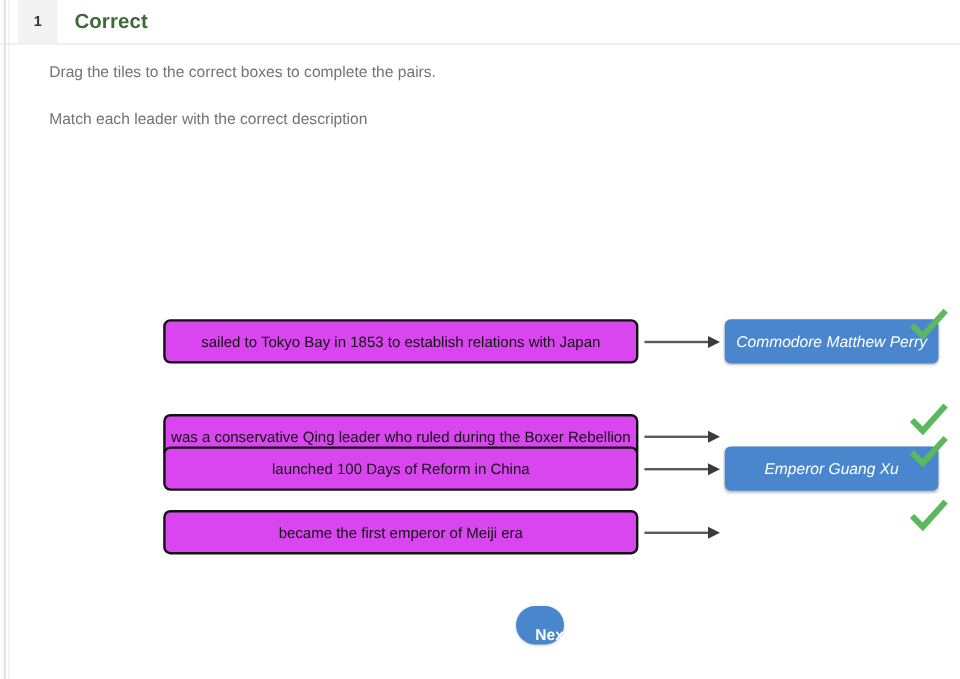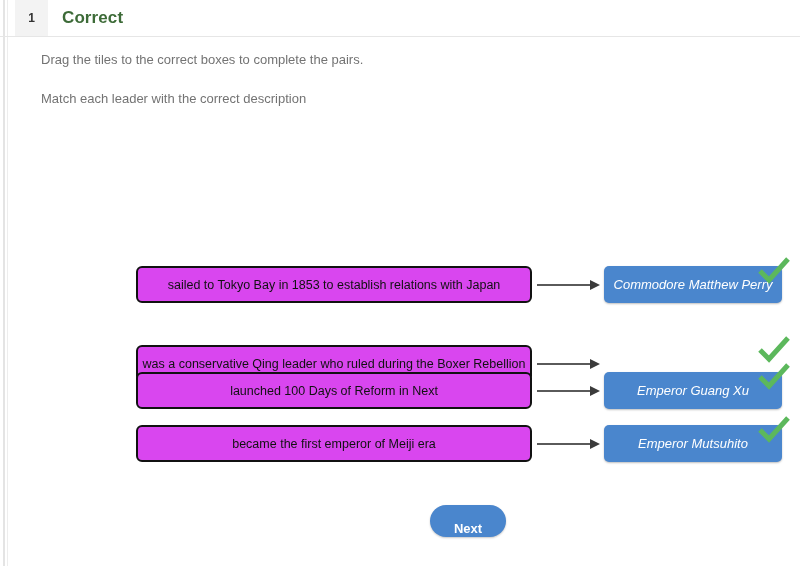--- a/index.html
+++ b/index.html
@@ -165,21 +165,21 @@
     width: 34px;
     height: 28px;
     pointer-events: none;
   }
 
   
   #next-button {
     position: absolute;
     left: 430px;
     top: 505px;
-    width: 76px;
+    width: 40px;
     height: 32px;
     background: #4a86cd;
     border-radius: 18px;
     border: none;
     color: #ffffff;
     font-family: "Liberation Sans", sans-serif;
     font-size: 13px;
     font-weight: bold;
     cursor: pointer;
     box-shadow: 0 1px 2px rgba(0,0,0,0.22);
@@ -219,38 +219,37 @@
     <div class="connector">
       <div class="shaft"></div>
         <div class="head"></div>
     </div>
     <svg class="check" viewBox="0 0 34 28">
       <path d="M3 14 L12 23 L31 2" fill="none" stroke="#5cb85c" stroke-width="5" stroke-linecap="butt" stroke-linejoin="miter"></path>
     </svg>
   </div>
 
   <div class="match-row" style="top:372px;">
-    <div class="desc-box">launched 100 Days of Reform in Next</div>
+    <div class="desc-box">launched 100 Days of Reform in China</div>
     <div class="connector">
       <div class="shaft"></div>
         <div class="head"></div>
     </div>
     <div class="tile">Emperor Guang Xu</div>
     <svg class="check" viewBox="0 0 34 28">
       <path d="M3 14 L12 23 L31 2" fill="none" stroke="#5cb85c" stroke-width="5" stroke-linecap="butt" stroke-linejoin="miter"></path>
     </svg>
   </div>
 
   <div class="match-row" style="top:425px;text-align:center;">
     <div class="desc-box">became the first emperor of Meiji era</div>
     <div class="connector">
       <div class="shaft"></div>
         <div class="head"></div>
     </div>
-    <div class="tile">Emperor Mutsuhito</div>
     <svg class="check" viewBox="0 0 34 28">
       <path d="M3 14 L12 23 L31 2" fill="none" stroke="#5cb85c" stroke-width="5" stroke-linecap="butt" stroke-linejoin="miter"></path>
     </svg>
   </div>
 
 </div>
 
 <button id="next-button">Next</button>
 
 </body></html>

